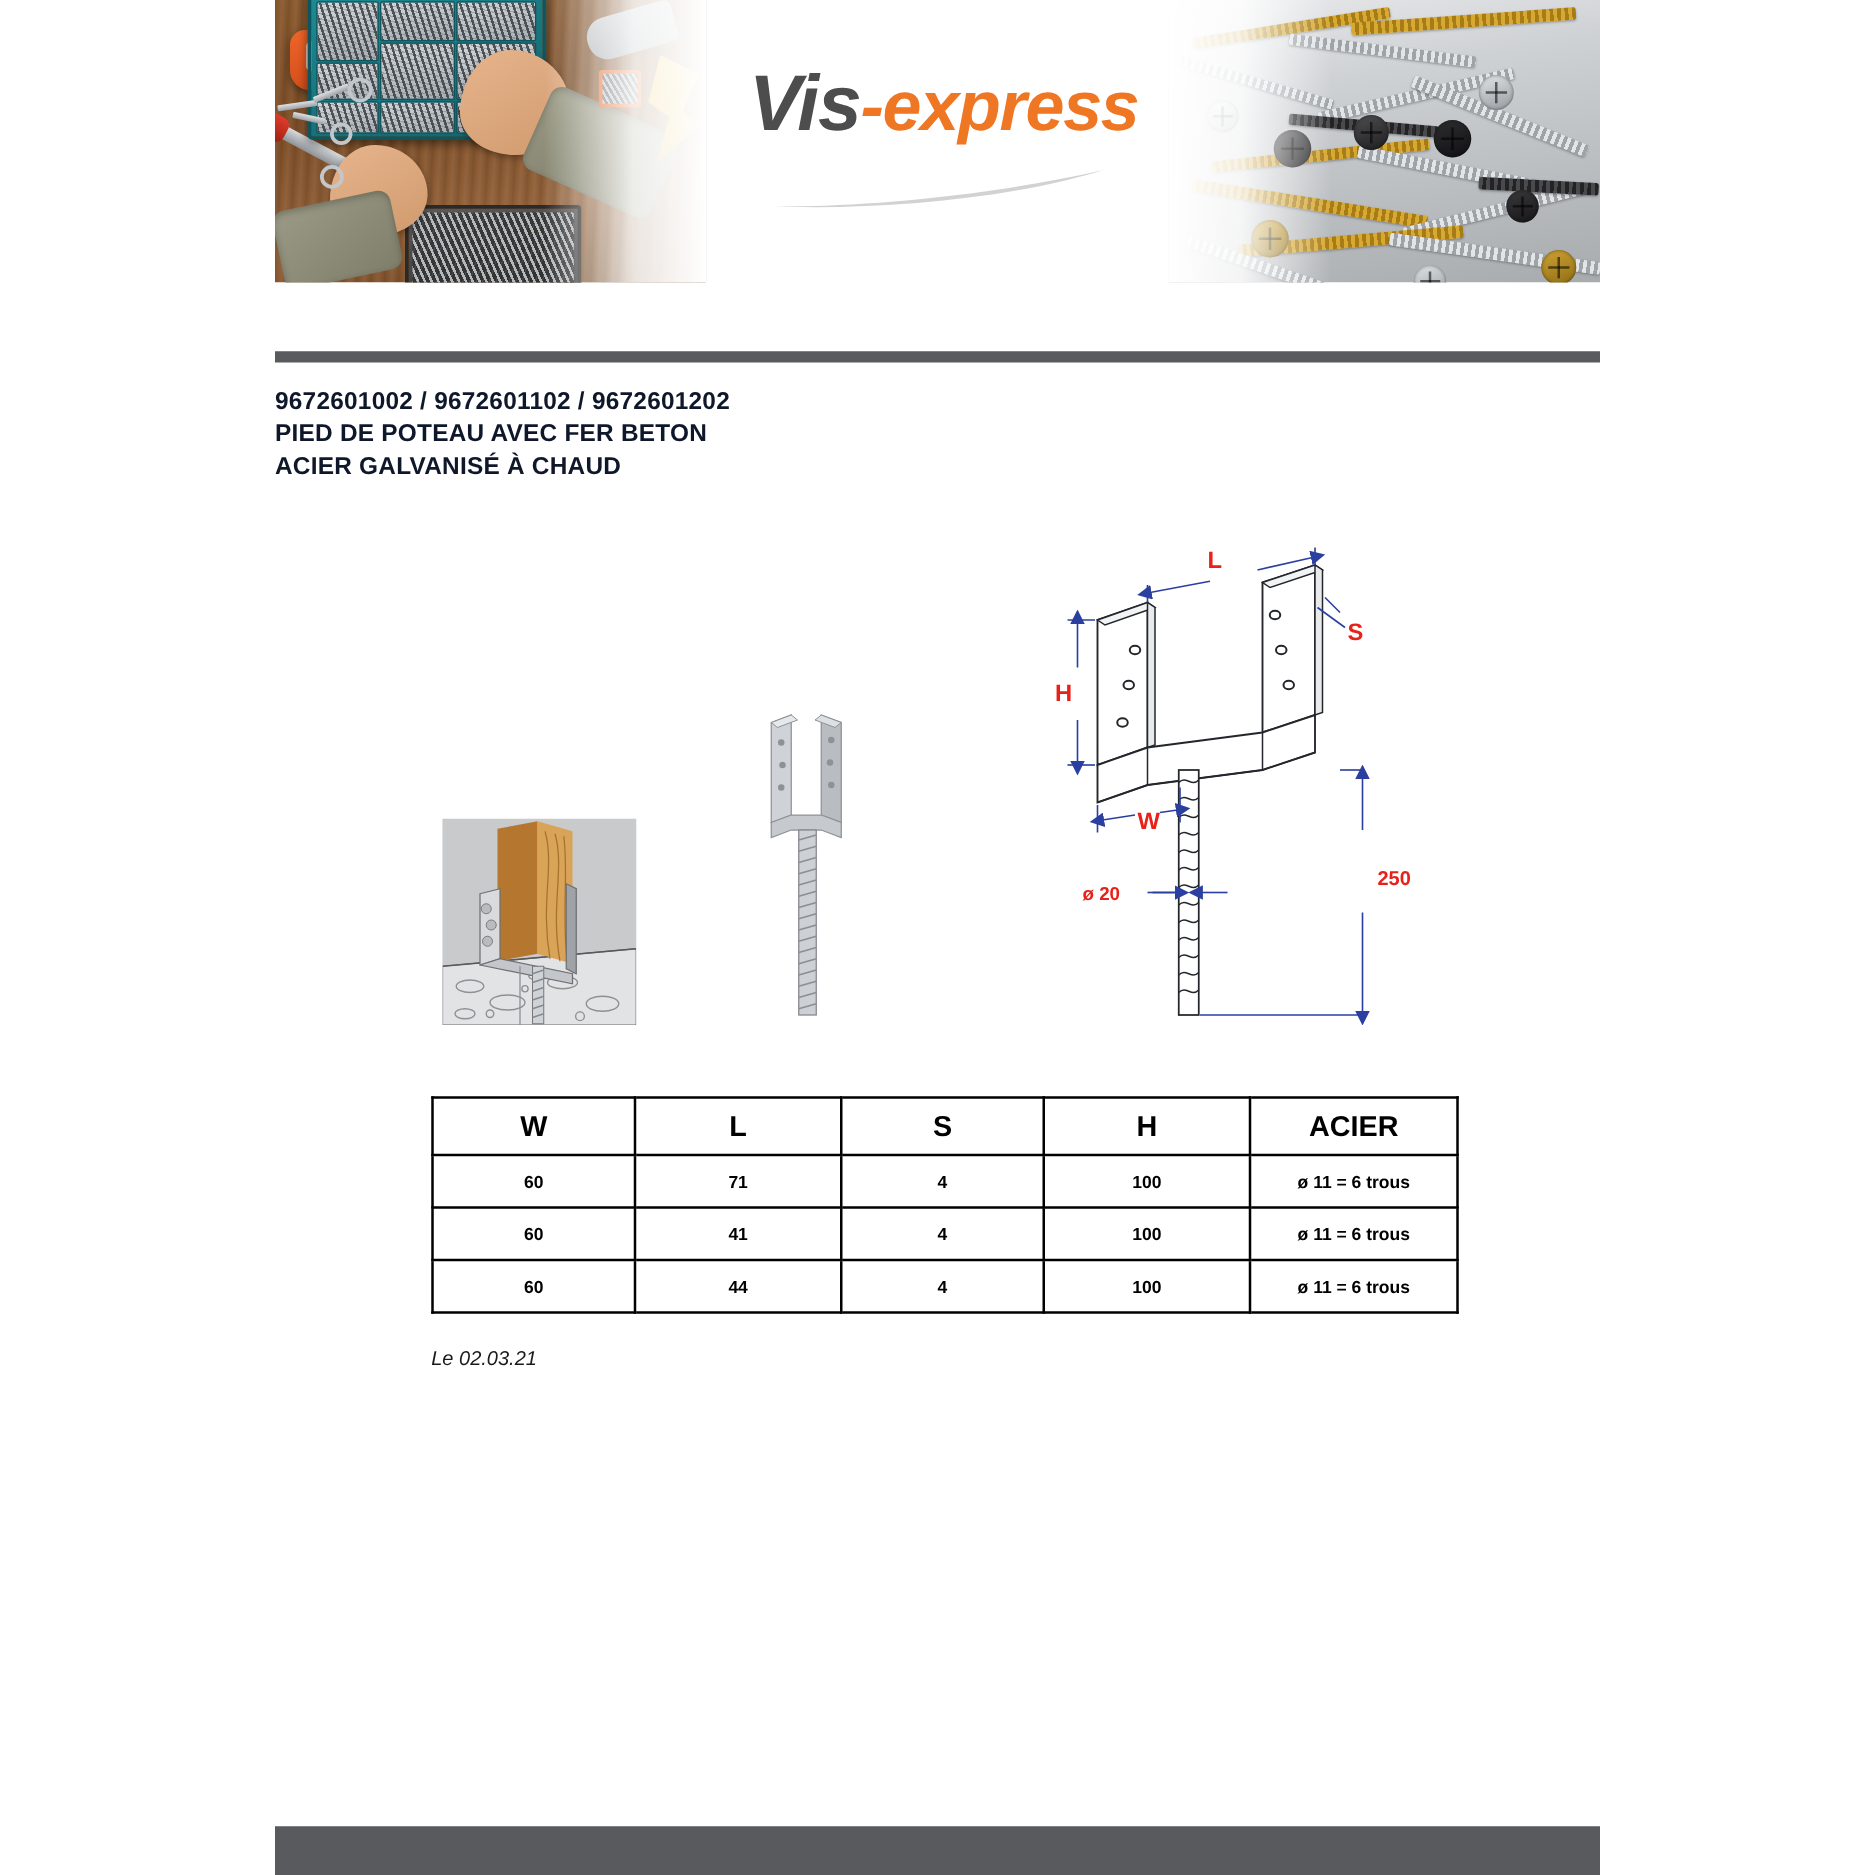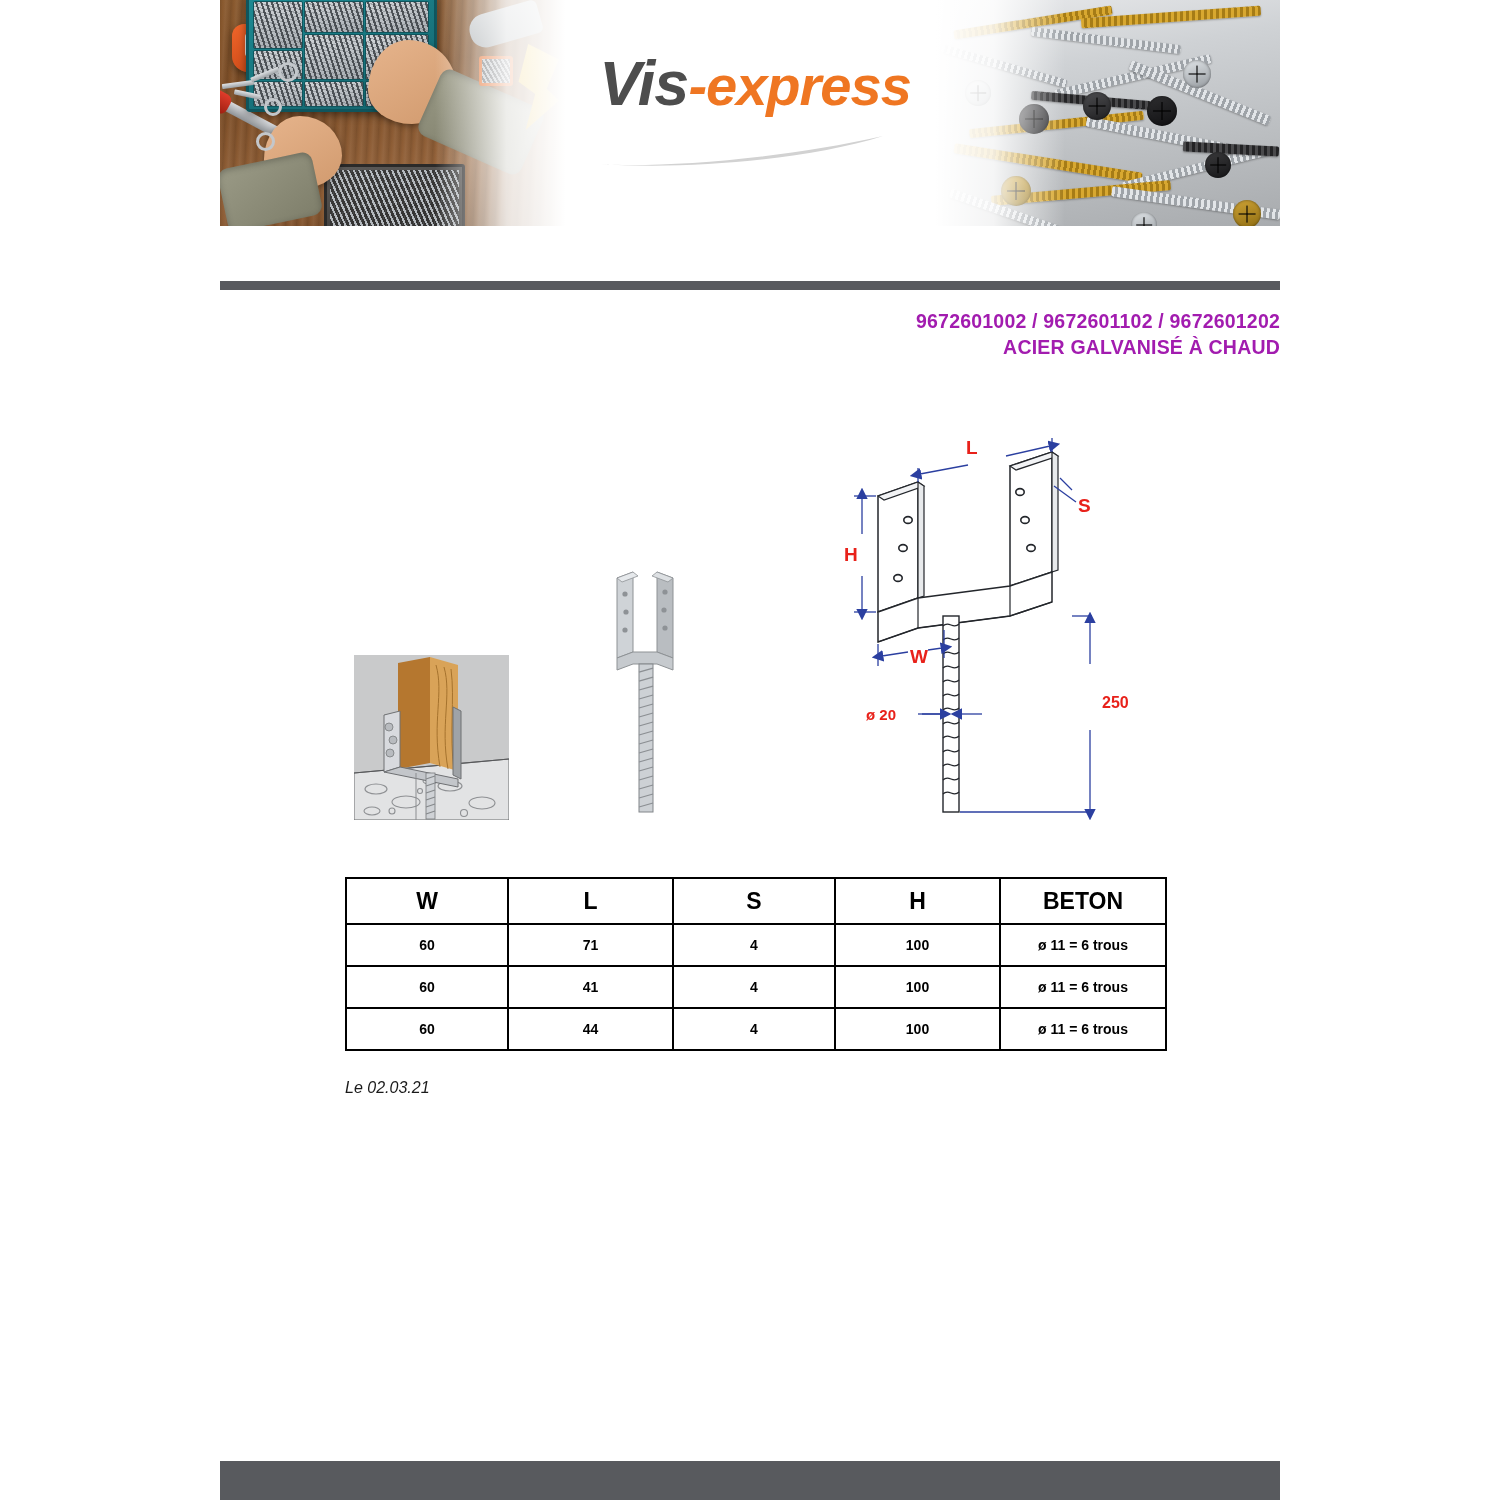--- a/index.html
+++ b/index.html
@@ -290,22 +290,22 @@
     height: 9px;
     background: #585a5e;
   }
 
   
   .product-title {
     position: absolute;
     left: 220px;
     top: 308px;
     width: 1060px;
-    text-align: right;
-    color: #a21caf;
+    text-align: left;
+    color: #0f172a;
     font-size: 19.5px;
     font-weight: bold;
     line-height: 26px;
     letter-spacing: 0.2px;
   }
 
   
   .drawings {
     position: absolute;
     left: 220px;
@@ -470,20 +470,21 @@
     </div>
     <svg class="logo-swoosh" viewBox="0 0 290 34">
       <path d="M2 30 C 60 34, 180 26, 286 2 C 210 26, 90 36, 2 30 Z" fill="#d2d2d2"></path>
     </svg>
   </div>
 
   <div class="banner-strip"></div>
 
   <div class="product-title">
     <div>9672601002 / 9672601102 / 9672601202</div>
+    <div>PIED DE POTEAU AVEC FER BETON</div>
     <div>ACIER GALVANISÉ À CHAUD</div>
   </div>
 
   <div class="drawings">
 
     <div class="pic-install">
       <svg viewBox="0 0 155 165" width="155" height="165">
         <rect x="0" y="0" width="155" height="165" fill="#c9cacb"></rect>
 
         <path d="M0 118 L155 104 L155 165 L0 165 Z" fill="#e2e3e4" stroke="#6b6d6f" stroke-width="1"></path>
@@ -667,21 +668,21 @@
     </div>
   </div>
 
   <table class="spec-table">
     <thead>
       <tr>
         <th class="col-w th-red">W</th>
         <th class="col-l th-red">L</th>
         <th class="col-s th-red">S</th>
         <th class="col-h th-red">H</th>
-        <th class="col-trou">BETON</th>
+        <th class="col-trou">ACIER</th>
       </tr>
     </thead>
     <tbody>
       <tr>
         <td>60</td>
         <td>71</td>
         <td>4</td>
         <td>100</td>
         <td>ø 11 = 6 trous</td>
       </tr>

